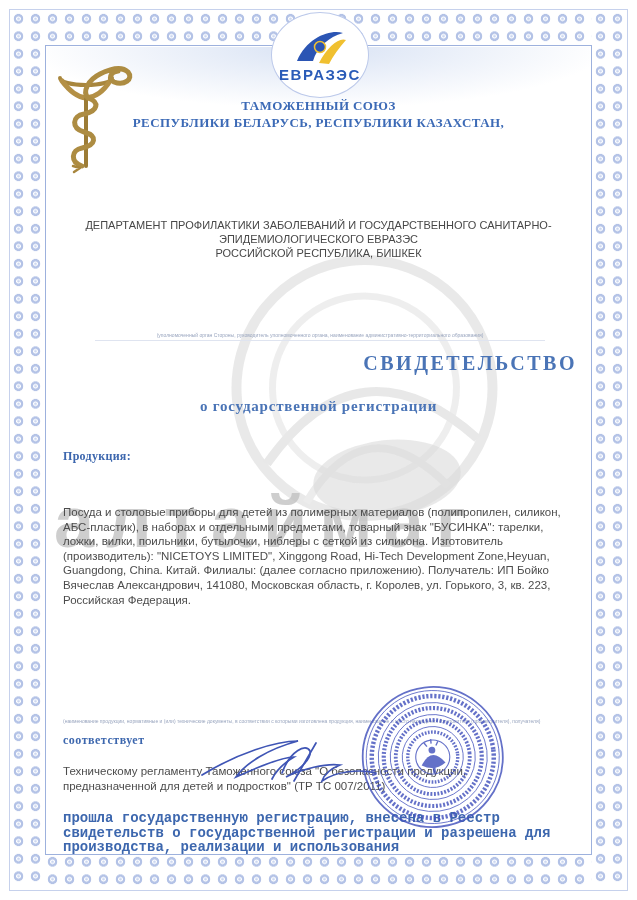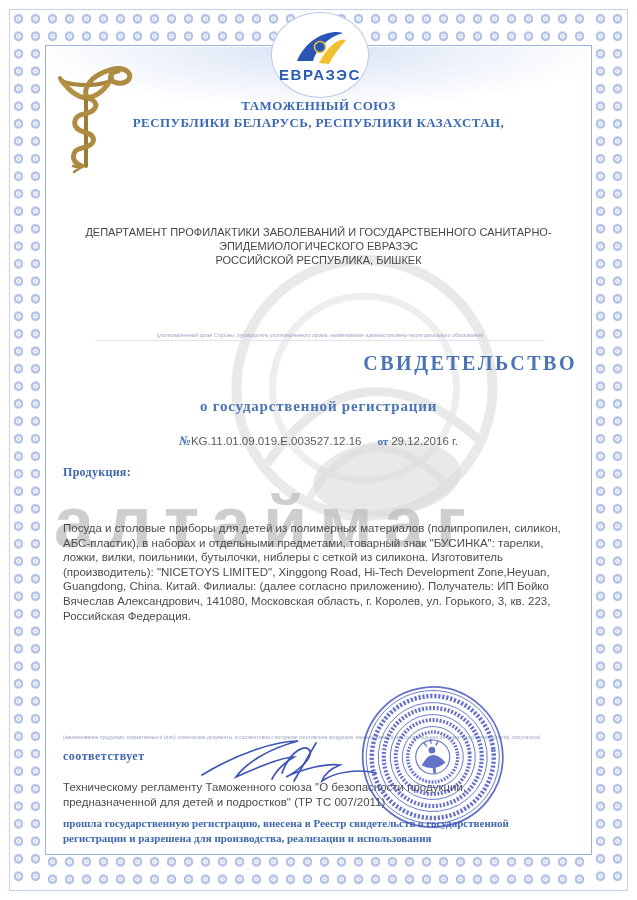--- a/index.html
+++ b/index.html
@@ -28,39 +28,39 @@
   .logo-oval{
     position:absolute;left:271px;top:12px;width:96px;height:84px;border-radius:50%;
     background:#fff;border:1.5px solid #bcc9ea;z-index:5;
     display:flex;flex-direction:column;align-items:center;justify-content:center;
   }
   .logo-text{color:#2b5cb8;font-weight:bold;font-size:15px;letter-spacing:1.5px;margin-top:1px;}
   
   .hdr{position:absolute;left:60px;width:517px;text-align:center;
     font-family:"Liberation Serif",serif;font-weight:bold;color:#3c6ab6;}
   .hdr-union{top:97px;font-size:13px;line-height:17px;letter-spacing:.4px;}
-  .dept{position:absolute;left:60px;width:517px;top:191px;text-align:center;
+  .dept{position:absolute;left:60px;width:517px;top:184px;text-align:center;
     color:#474747;font-size:11px;line-height:14px;}
   .tiny-note{position:absolute;color:#9aa6bf;font-size:5px;line-height:6px;white-space:nowrap;overflow:hidden;}
   .note-1{left:95px;width:450px;top:256px;text-align:center;border-bottom:1px solid #dfe4f0;padding-bottom:2px;}
   .title-main{position:absolute;left:60px;width:517px;top:267px;text-align:right;
     font-family:"Liberation Serif",serif;font-weight:bold;color:#4a74b6;font-size:20px;letter-spacing:2.5px;}
   .title-sub{position:absolute;left:60px;width:517px;top:290px;text-align:center;
     font-family:"Liberation Serif",serif;font-weight:bold;color:#4a74b6;font-size:15px;letter-spacing:.8px;}
   .num-row{position:absolute;left:60px;width:517px;top:308px;text-align:center;color:#5a5a5a;font-size:11.5px;}
   .num-sign{font-family:"Liberation Serif",serif;font-style:italic;font-weight:bold;color:#4a74b6;font-size:13px;}
   .num-ot{font-family:"Liberation Serif",serif;font-weight:bold;color:#4a74b6;font-size:11px;padding:0 3px 0 16px;}
   .blue-bold{font-family:"Liberation Serif",serif;font-weight:bold;color:#3d67ae;}
   .lbl-product{position:absolute;left:63px;top:324px;font-size:12px;letter-spacing:.3px;}
   .body-text{position:absolute;color:#4c4c4c;font-size:11.5px;line-height:14.6px;}
   .product-text{left:63px;top:341px;width:503px;margin-top:24px;}
   .note-2{left:63px;width:505px;top:452px;}
   .lbl-sootv{position:absolute;left:63px;top:461px;font-size:12px;letter-spacing:.5px;}
   .compliance-text{left:63px;top:477px;width:480px;}
-  .reg-statement{position:absolute;left:63px;top:484px;width:510px;font-size:11px;line-height:14.5px;}
+  .reg-statement{position:absolute;left:63px;top:495px;width:510px;font-size:14px;line-height:14.5px;font-family:Liberation Mono, monospace;}
   
   .wm{position:absolute;z-index:0;}
   .wm-word1{left:54px;top:486px;font-size:72px;font-weight:bold;color:#c2c2c2;opacity:.8;
     letter-spacing:12px;line-height:1;}
   .wm-word2{left:185px;top:586px;font-size:33px;font-weight:bold;color:#d5d5d5;letter-spacing:7px;line-height:1;}
   .fg{position:relative;z-index:1;}
   .stamp-wrap{position:absolute;left:358px;top:682px;z-index:2;opacity:.82;transform:rotate(-7deg);}
   .sig-wrap{position:absolute;left:198px;top:733px;z-index:2;}
   .med-wrap{position:absolute;left:52px;top:52px;z-index:3;}
 </style>
@@ -116,23 +116,20 @@
 
   <div class="dept fg">
     <div>ДЕПАРТАМЕНТ ПРОФИЛАКТИКИ ЗАБОЛЕВАНИЙ И ГОСУДАРСТВЕННОГО САНИТАРНО-</div>
     <div>ЭПИДЕМИОЛОГИЧЕСКОГО ЕВРАЗЭС</div>
     <div>РОССИЙСКОЙ РЕСПУБЛИКА, БИШКЕК</div>
   </div>
   <div class="tiny-note note-1 fg">(уполномоченный орган Стороны, руководитель уполномоченного органа, наименование административно-территориального образования)</div>
 
   <div class="title-main fg">СВИДЕТЕЛЬСТВО</div>
   <div class="title-sub fg">о государственной регистрации</div>
-  <div class="num-row fg">
-    <span class="num-sign">№</span><span>KG.11.01.09.019.Е.003527.12.16</span><span class="num-ot">от</span><span>29.12.2016 г.</span>
-  </div>
 
   <div class="blue-bold lbl-product fg">Продукция:</div>
   <div class="body-text product-text fg">Посуда и столовые приборы для детей из полимерных материалов (полипропилен, силикон, АБС-пластик), в наборах и отдельными предметами, товарный знак "БУСИНКА": тарелки, ложки, вилки, поильники, бутылочки, ниблеры с сеткой из силикона. Изготовитель (производитель): "NICETOYS LIMITED", Xinggong Road, Hi-Tech Development Zone,Heyuan, Guangdong, China. Китай. Филиалы: (далее согласно приложению). Получатель: ИП Бойко Вячеслав Александрович, 141080, Московская область, г. Королев, ул. Горького, 3, кв. 223, Российская Федерация.</div>
 
   <div class="tiny-note note-2 fg">(наименование продукции, нормативные и (или) технические документы, в соответствии с которыми изготовлена продукция, наименование и место нахождения изготовителя (производителя), получателя)</div>
   <div class="blue-bold lbl-sootv fg">соответствует</div>
   <div class="body-text compliance-text fg">Техническому регламенту Таможенного союза "О безопасности продукции, предназначенной для детей и подростков" (ТР ТС 007/2011)</div>
 
   <div class="blue-bold reg-statement fg">прошла государственную регистрацию, внесена в Реестр свидетельств о государственной регистрации и разрешена для производства, реализации и использования</div>
 

